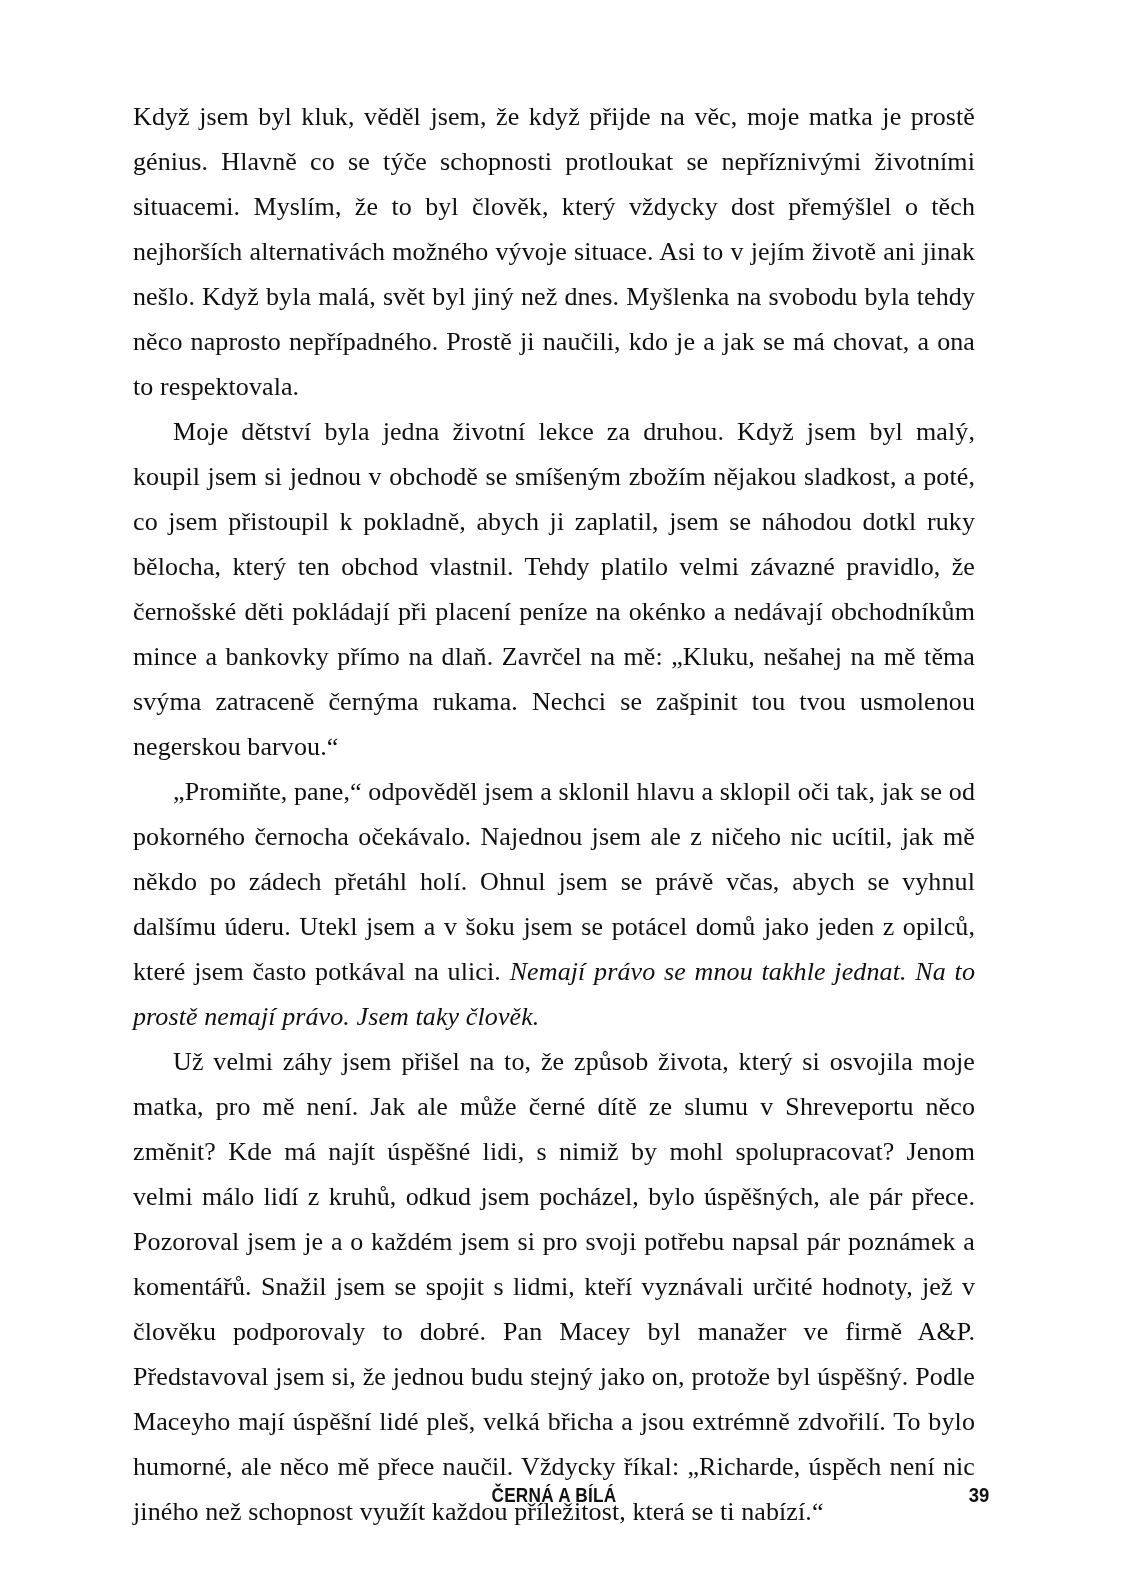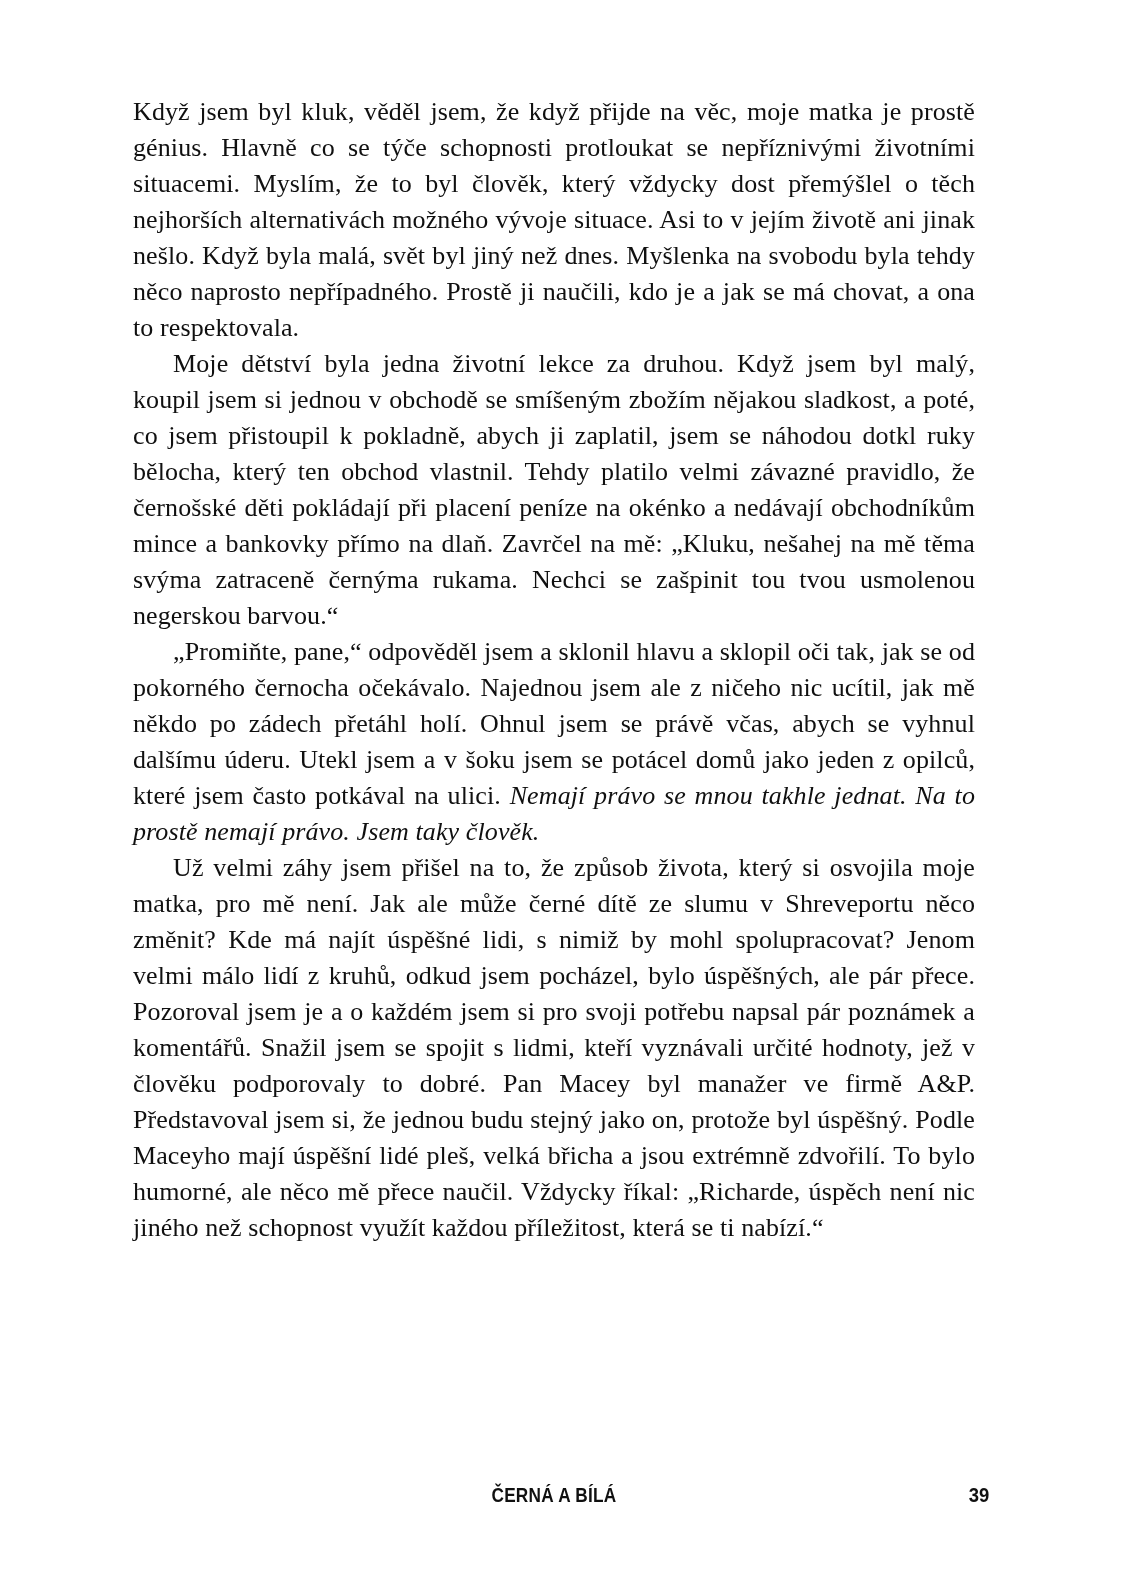--- a/index.html
+++ b/index.html
@@ -15,21 +15,21 @@
     color: #101010;
     font-family: "Liberation Serif", serif;
     overflow: hidden;
   }
   .text-block {
     position: absolute;
     left: 133px;
     top: 94px;
     width: 842px;
     font-size: 26px;
-    line-height: 36px;
+    line-height: 45px;
     text-align: justify;
     letter-spacing: 0.1px;
   }
   .text-block p {
     margin: 0;
     text-indent: 40px;
   }
   .text-block p.no-indent {
     text-indent: 0;
   }

